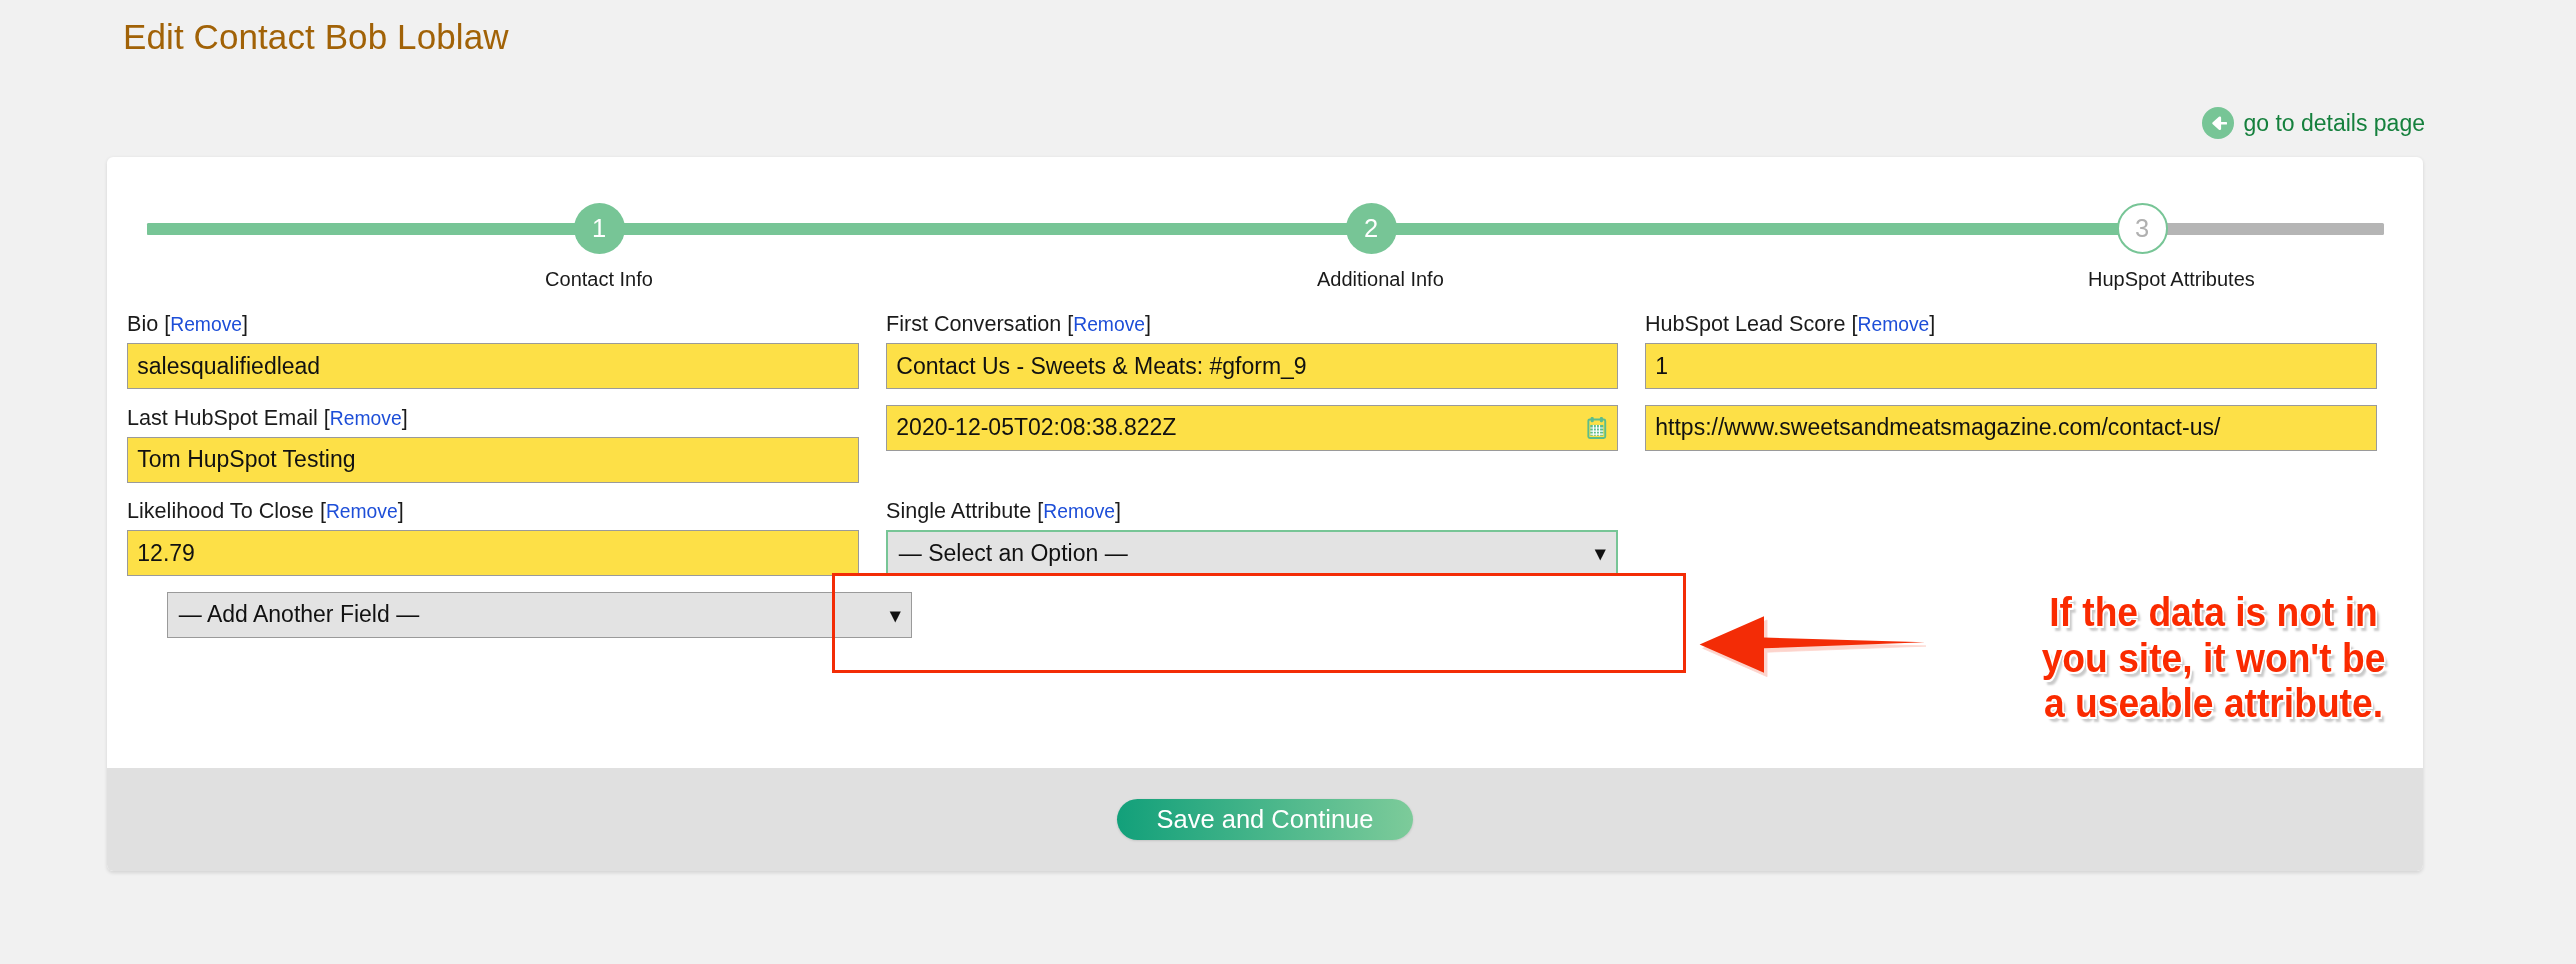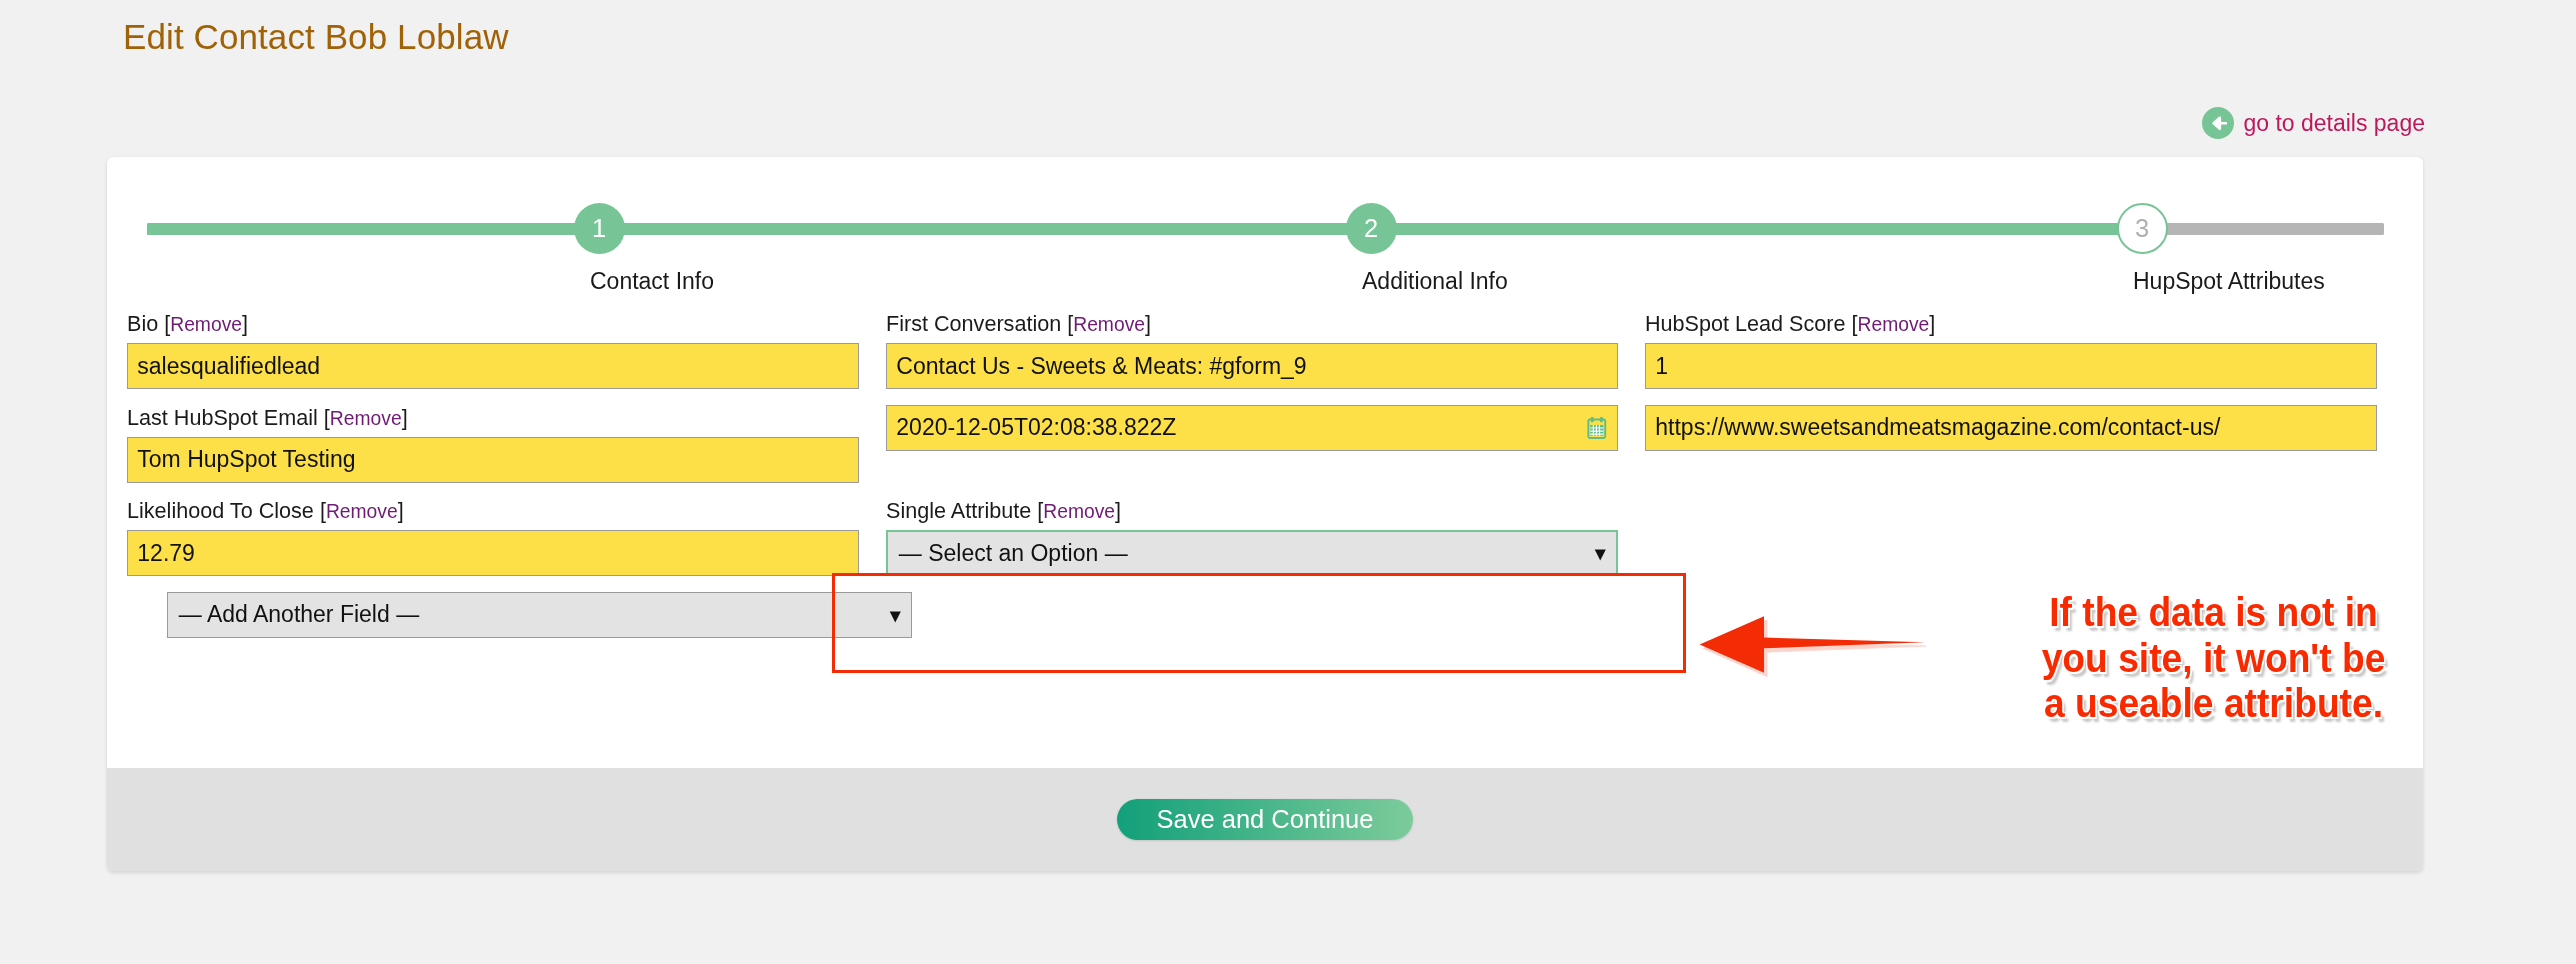--- a/index.html
+++ b/index.html
@@ -43,21 +43,21 @@
     border-radius: 50%;
     background: #77c596;
     display: flex;
     align-items: center;
     justify-content: center;
     flex: none;
   }
   .details-link .circle-arrow svg { display: block; }
   .details-link .dl-label {
     font-size: 23px;
-    color: #be185d;
+    color: #15803d;
     white-space: nowrap;
   }
 
   
   .card {
     position: absolute;
     left: 107px;
     top: 157px;
     width: 2316px;
     height: 714px;
@@ -115,24 +115,23 @@
     background: #77c596;
     color: #ffffff;
   }
   .step.current .bubble {
     background: #ffffff;
     border: 2.3px solid #77c596;
     color: #b0b0b0;
   }
   .step .step-label {
     margin-top: 14px;
-    font-size: 23px;
+    font-size: 20px;
     color: #1a1a1a;
     white-space: nowrap;
-    margin-left: 45px;
   }
   .step-1 { left: 492px; }
   .step-2 { left: 1264px; }
   .step-3 { left: 2035px; }
 
   
   .fields {
     position: absolute;
     left: 20px;
     top: 154px;
@@ -150,21 +149,21 @@
     position: relative;
   }
   .field-label {
     font-size: 21.6px;
     color: #1b1b1b;
     margin-bottom: 6.2px;
     white-space: nowrap;
   }
   .field-label .bracket { color: #1b1b1b; }
   .field-label .remove-link {
-    color: #701a75;
+    color: #1d4ed8;
     cursor: pointer;
     font-size: 19.3px;
   }
   .text-input {
     width: 100%;
     box-sizing: border-box;
     height: 46px;
     border: 1.5px solid #9a9a9a;
     background: #fde047;
     font-family: "Liberation Sans", sans-serif;

